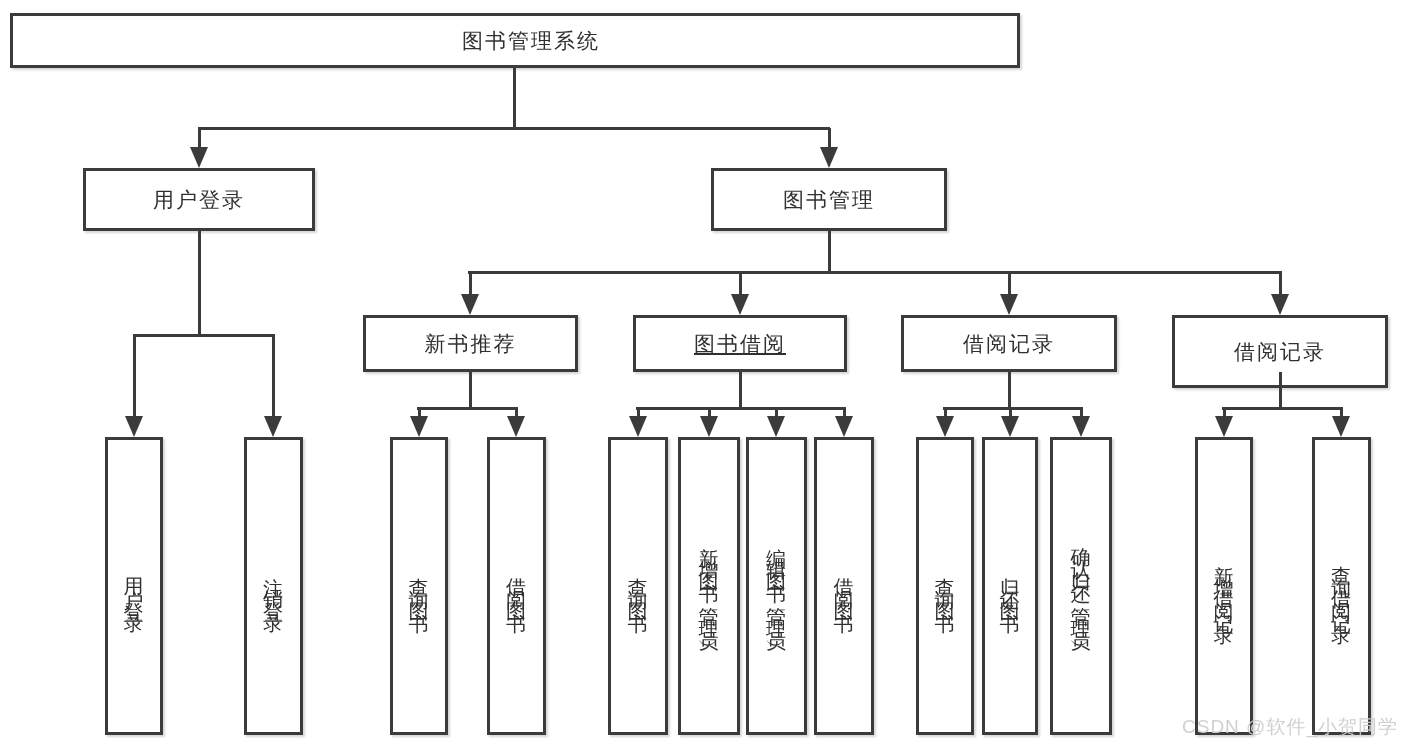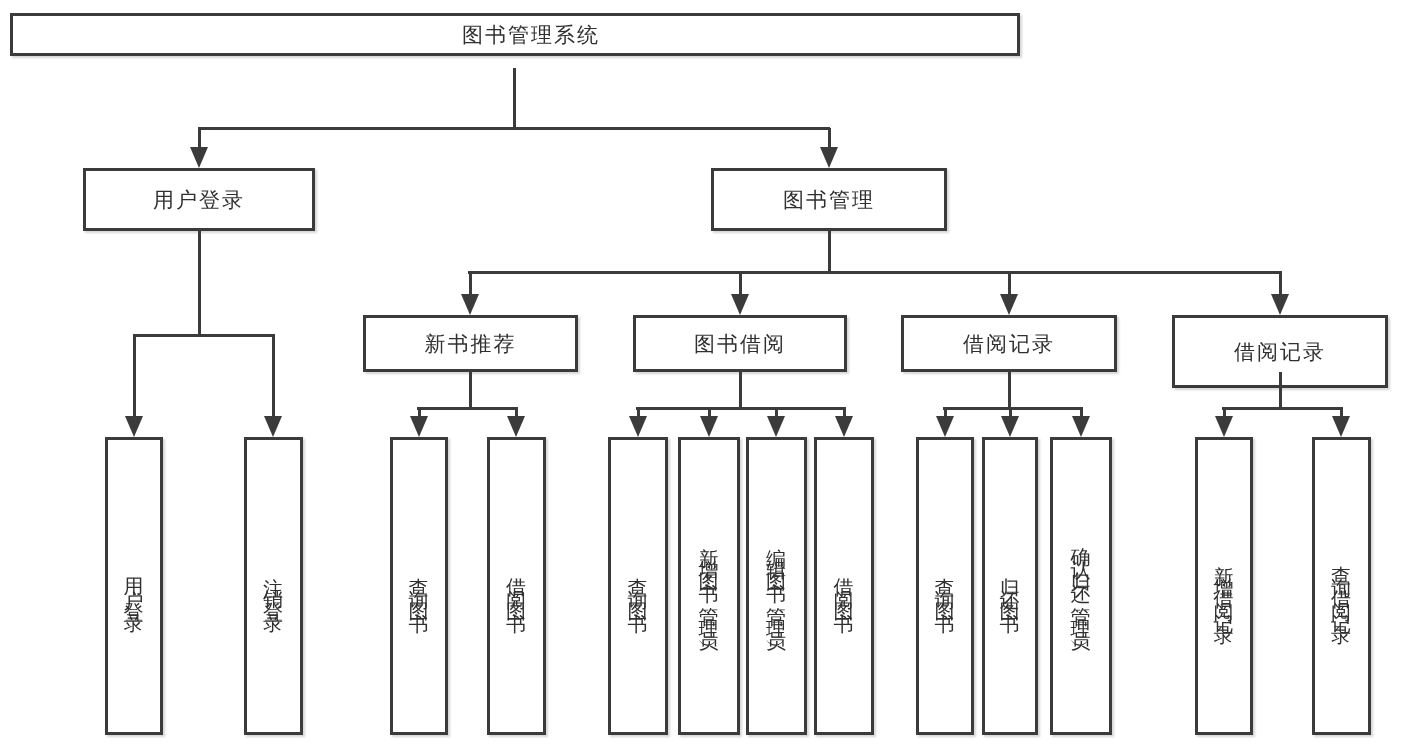--- a/index.html
+++ b/index.html
@@ -59,35 +59,35 @@
     color: rgba(205,205,205,0.95);
     white-space: nowrap;
     z-index: 20;
   }
 </style>
 </head>
 <body>
 
 <div class="canvas">
 
-  <div class="box hbox" style="left:10px; top:13px; width:1010px; height:43px;padding-left:32px;">
+  <div class="box hbox" style="left:10px; top:13px; width:1010px; height:55px;padding-left:32px;">
     <span>图书管理系统</span>
   </div>
 
   <div class="box hbox" style="left:83px; top:168px; width:232px; height:63px;">
     <span>用户登录</span>
   </div>
   <div class="box hbox" style="left:711px; top:168px; width:236px; height:63px;">
     <span>图书管理</span>
   </div>
 
   <div class="box hbox" style="left:363px; top:315px; width:215px; height:57px;">
     <span>新书推荐</span>
   </div>
-  <div class="box hbox" style="left:633px; top:315px; width:214px; height:57px;">
+  <div class="box hbox" style="left:633px; top:315px; width:214px; height:57px;text-decoration:underline;">
     <span>图书借阅</span>
   </div>
   <div class="box hbox" style="left:901px; top:315px; width:216px; height:57px;">
     <span>借阅记录</span>
   </div>
   <div class="box hbox" style="left:1172px; top:315px; width:216px; height:73px;">
     <span>借阅记录</span>
   </div>
 
   <div class="box vbox" style="left:105px; top:437px; width:58px; height:298px;">
@@ -127,20 +127,21 @@
     <span>确认归还（管理员）</span>
   </div>
 
   <div class="box vbox" style="left:1195px; top:437px; width:58px; height:298px;">
     <span>新增借阅记录</span>
   </div>
   <div class="box vbox" style="left:1312px; top:437px; width:59px; height:298px;">
     <span>查询借阅记录</span>
   </div>
 
+  <div class="watermark">CSDN @软件_小贺同学</div>
 
 <div class="line" style="left: 513px; top: 68px; width: 3px; height: 60px;"></div>
     <div class="line" style="left: 198px; top: 127px; width: 632px; height: 3px;"></div>
     <div class="line" style="left: 198px; top: 128px; width: 3px; height: 23px;"></div>
     <div class="line" style="left: 828px; top: 128px; width: 3px; height: 23px;"></div>
     <div class="line" style="left: 198px; top: 231px; width: 3px; height: 104px;"></div>
     <div class="line" style="left: 133px; top: 334px; width: 141px; height: 3px;"></div>
     <div class="line" style="left: 133px; top: 334px; width: 3px; height: 86px;"></div>
     <div class="line" style="left: 272px; top: 334px; width: 3px; height: 86px;"></div>
     <div class="line" style="left: 828px; top: 231px; width: 3px; height: 42px;"></div>

